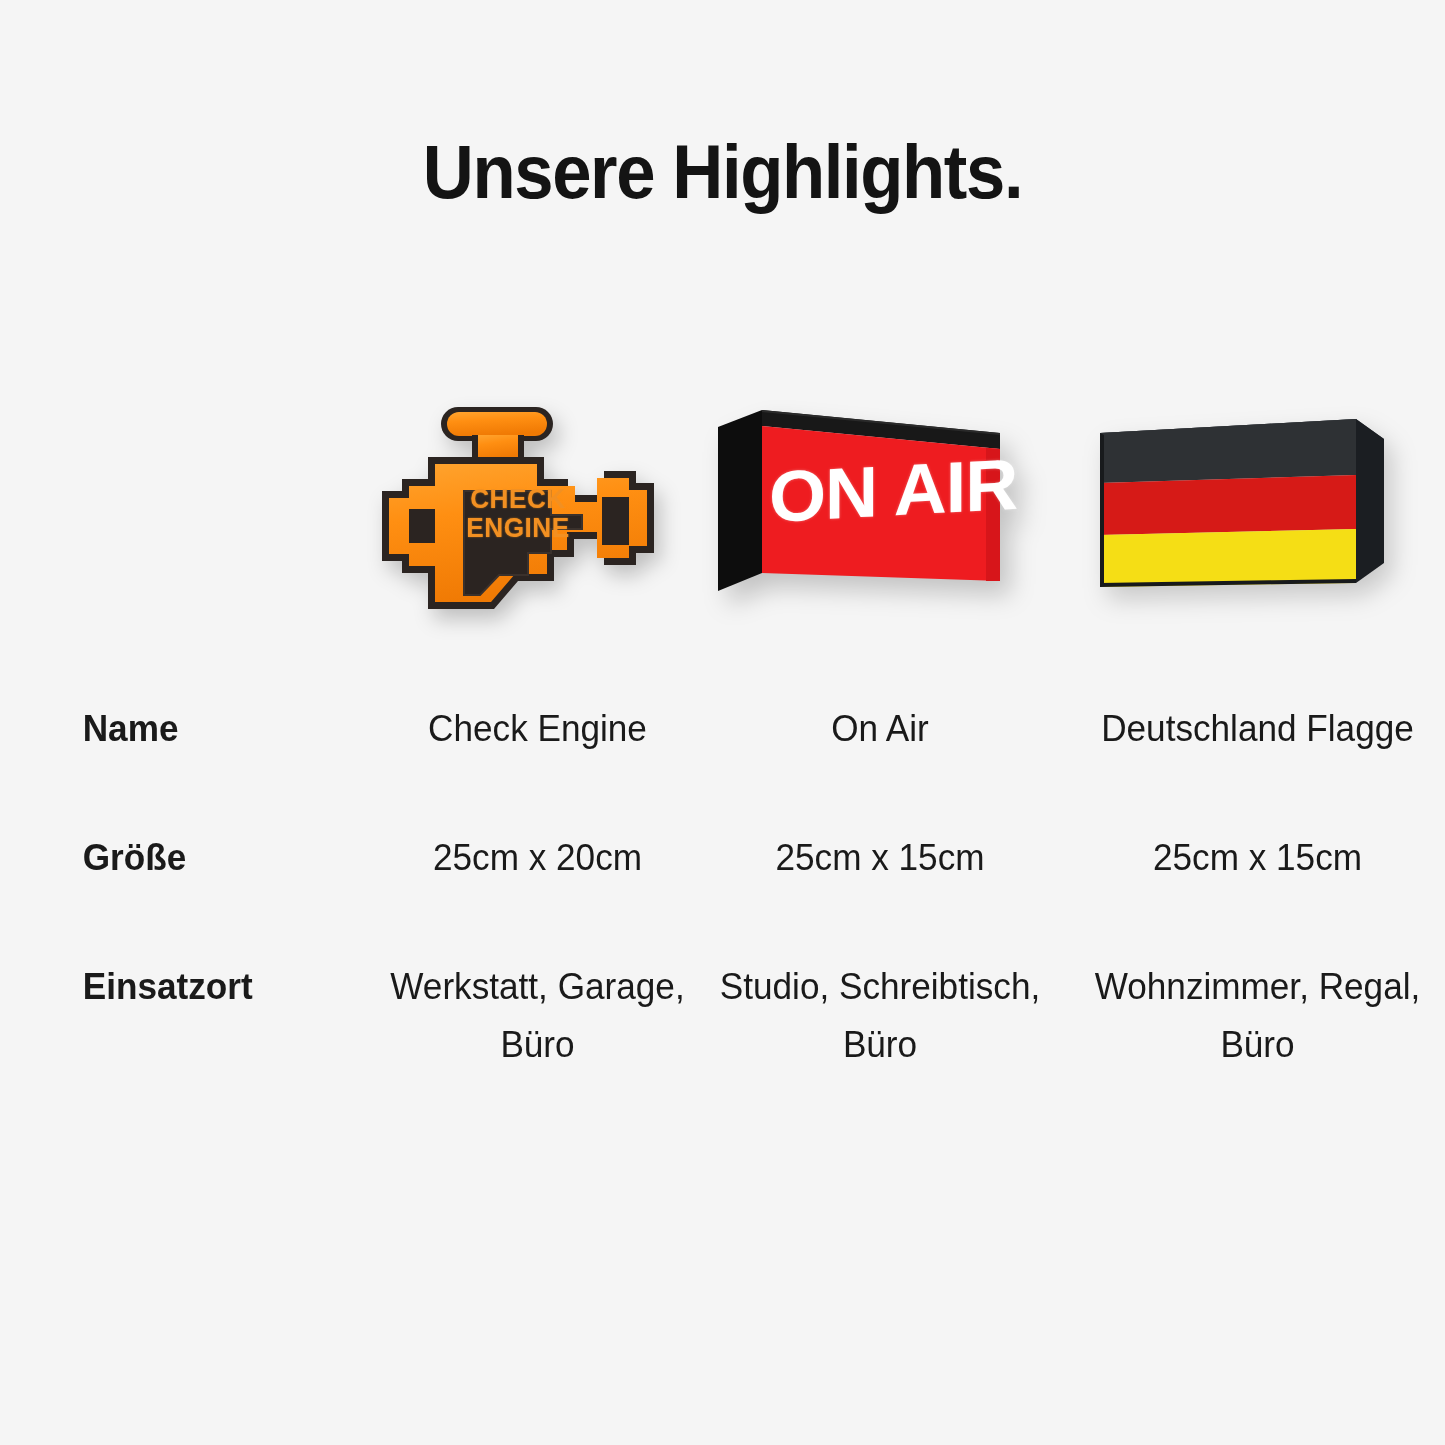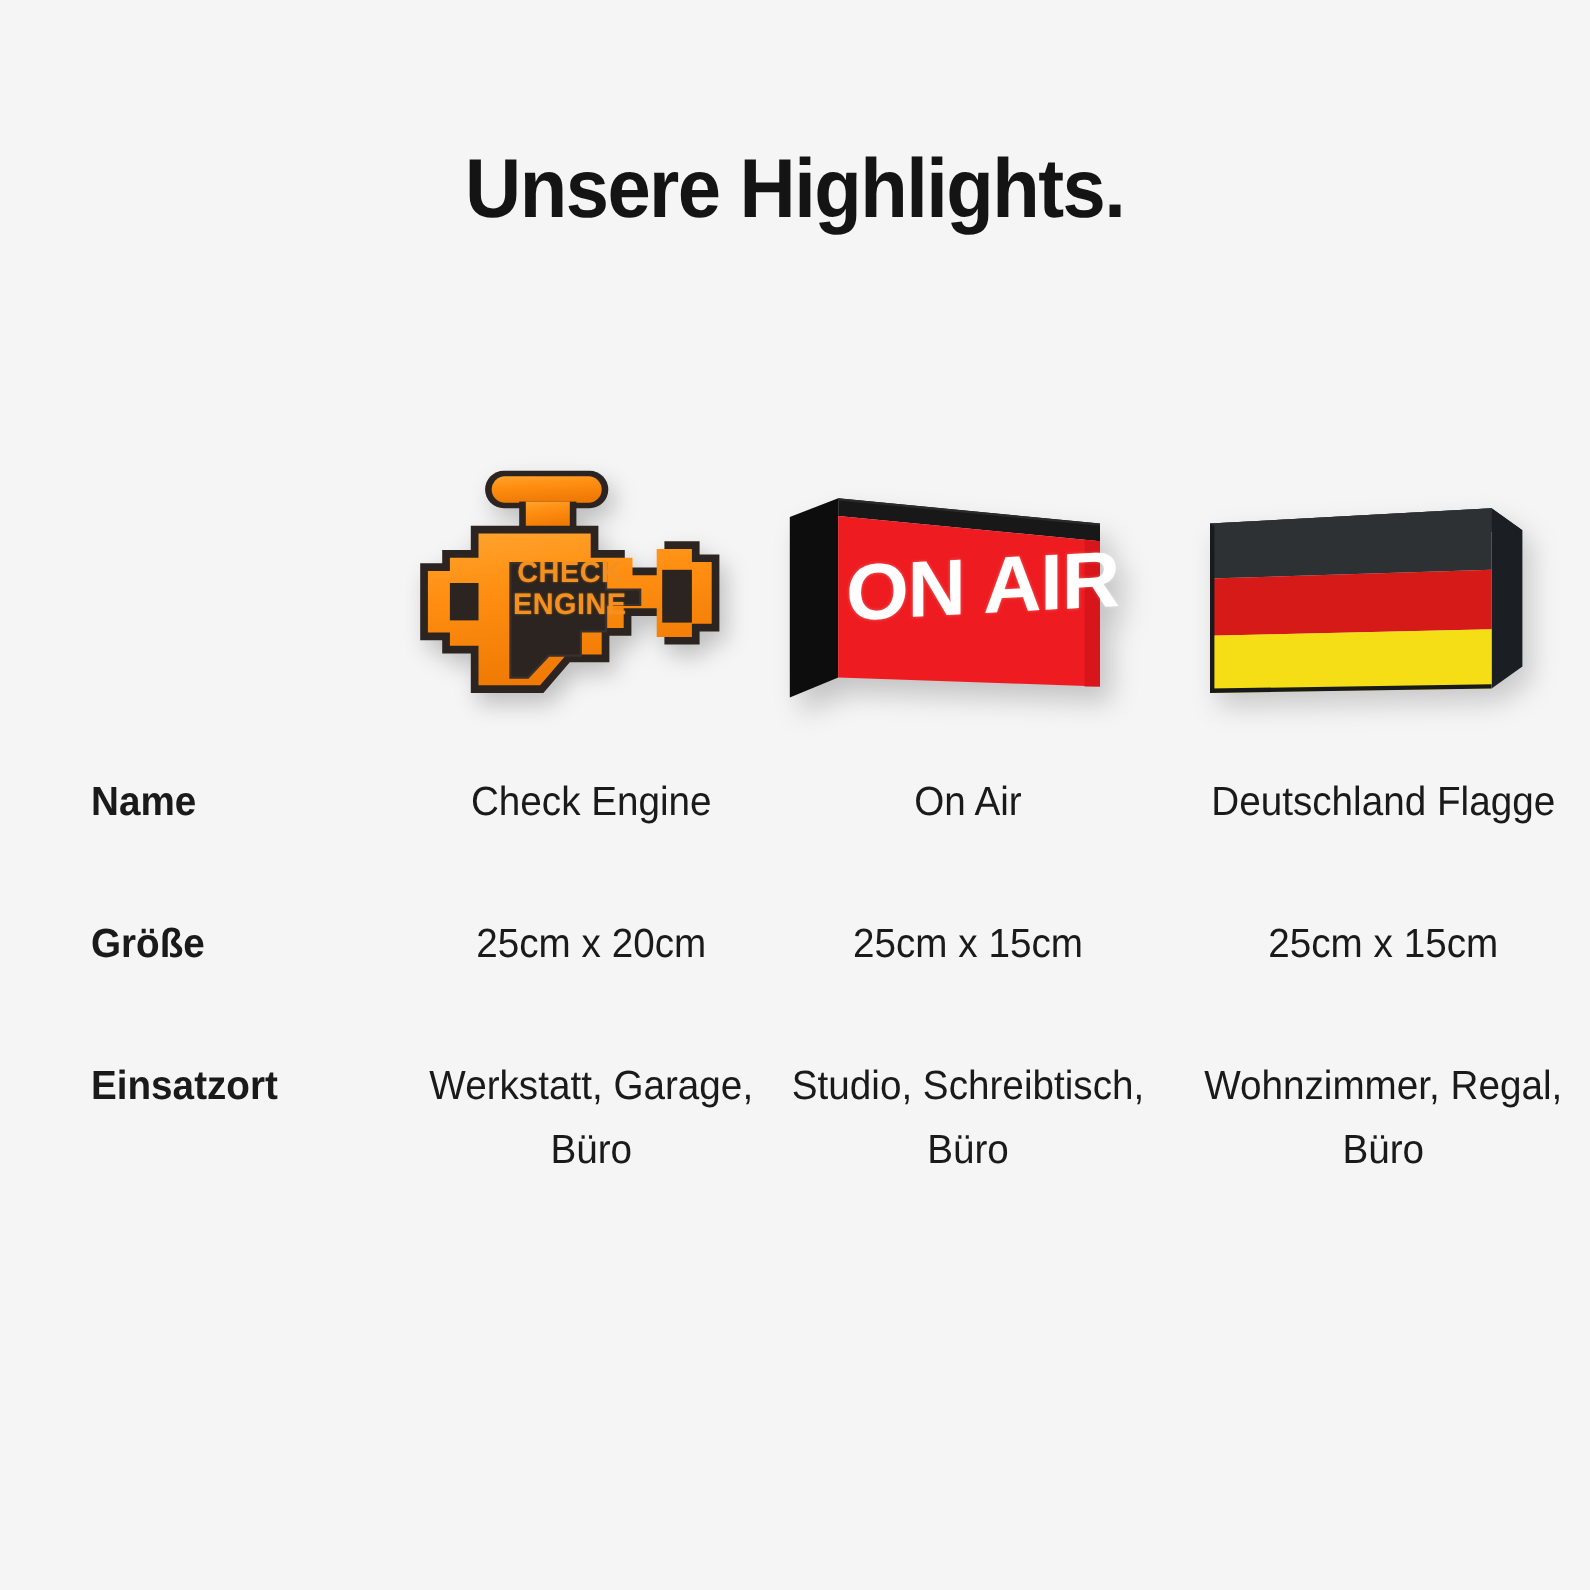--- a/index.html
+++ b/index.html
@@ -43,21 +43,20 @@
     position: absolute;
     top: 405px;
     left: 0;
     width: 1445px;
     height: 265px;
     display: flex;
   }
   .product-cell {
     position: relative;
     display: flex;
-    align-items: flex-end;
     justify-content: center;
   }
   .product-cell.c-label { width: 345px; }
   .product-cell.c1 { width: 345px; }
   .product-cell.c2 { width: 340px; }
   .product-cell.c3 { width: 415px; }
 
   
   .check-engine {
     position: relative;

